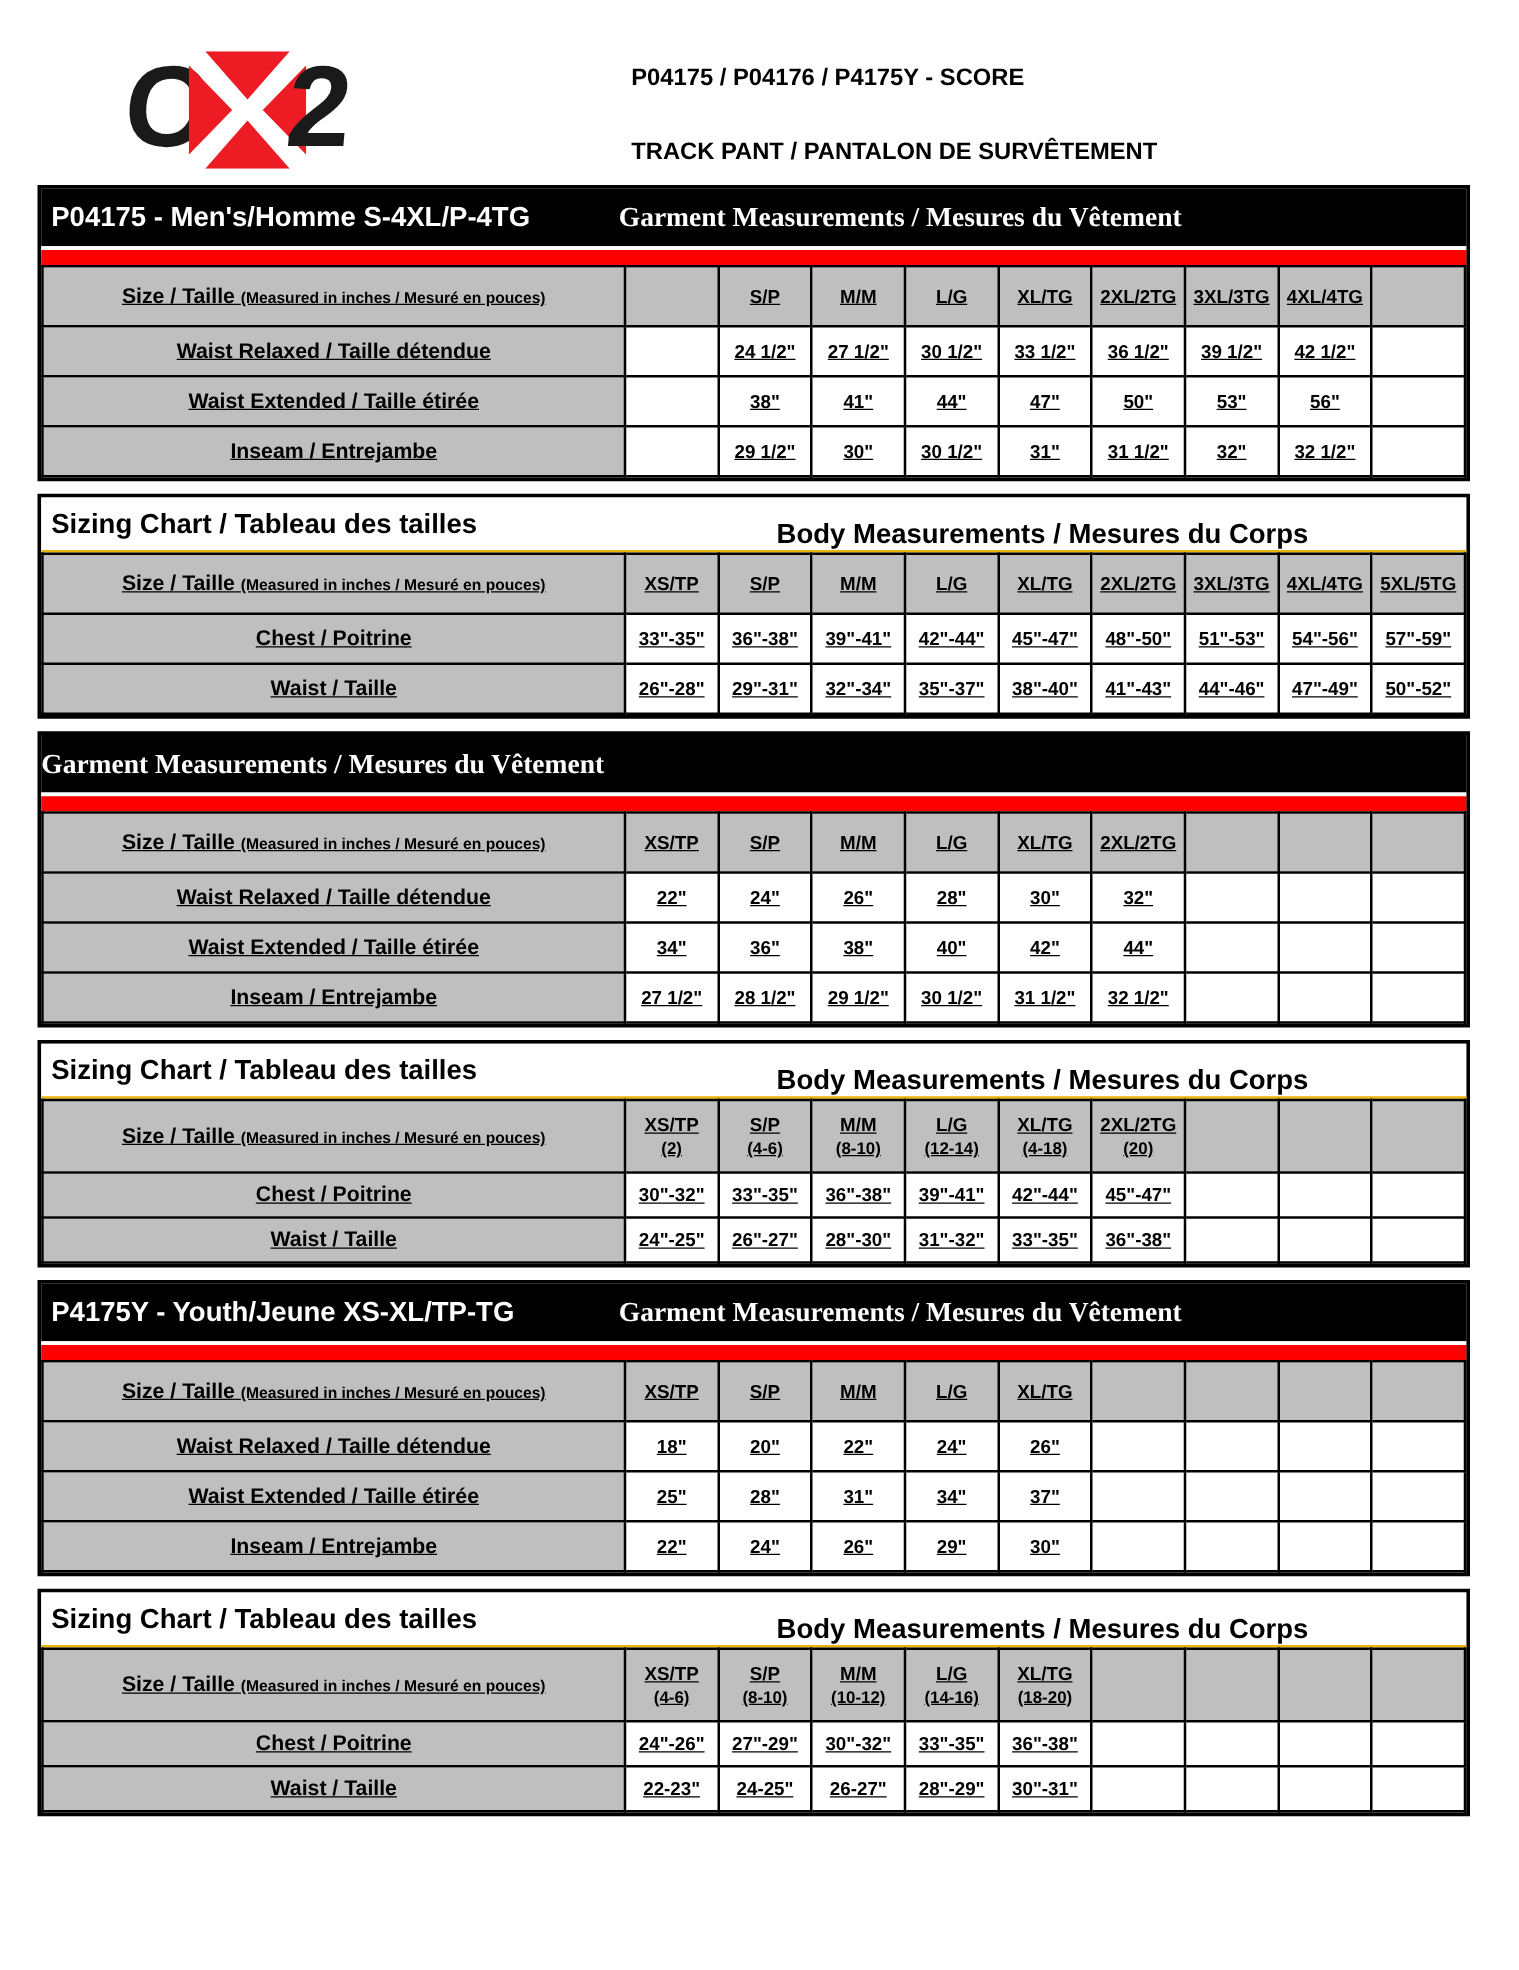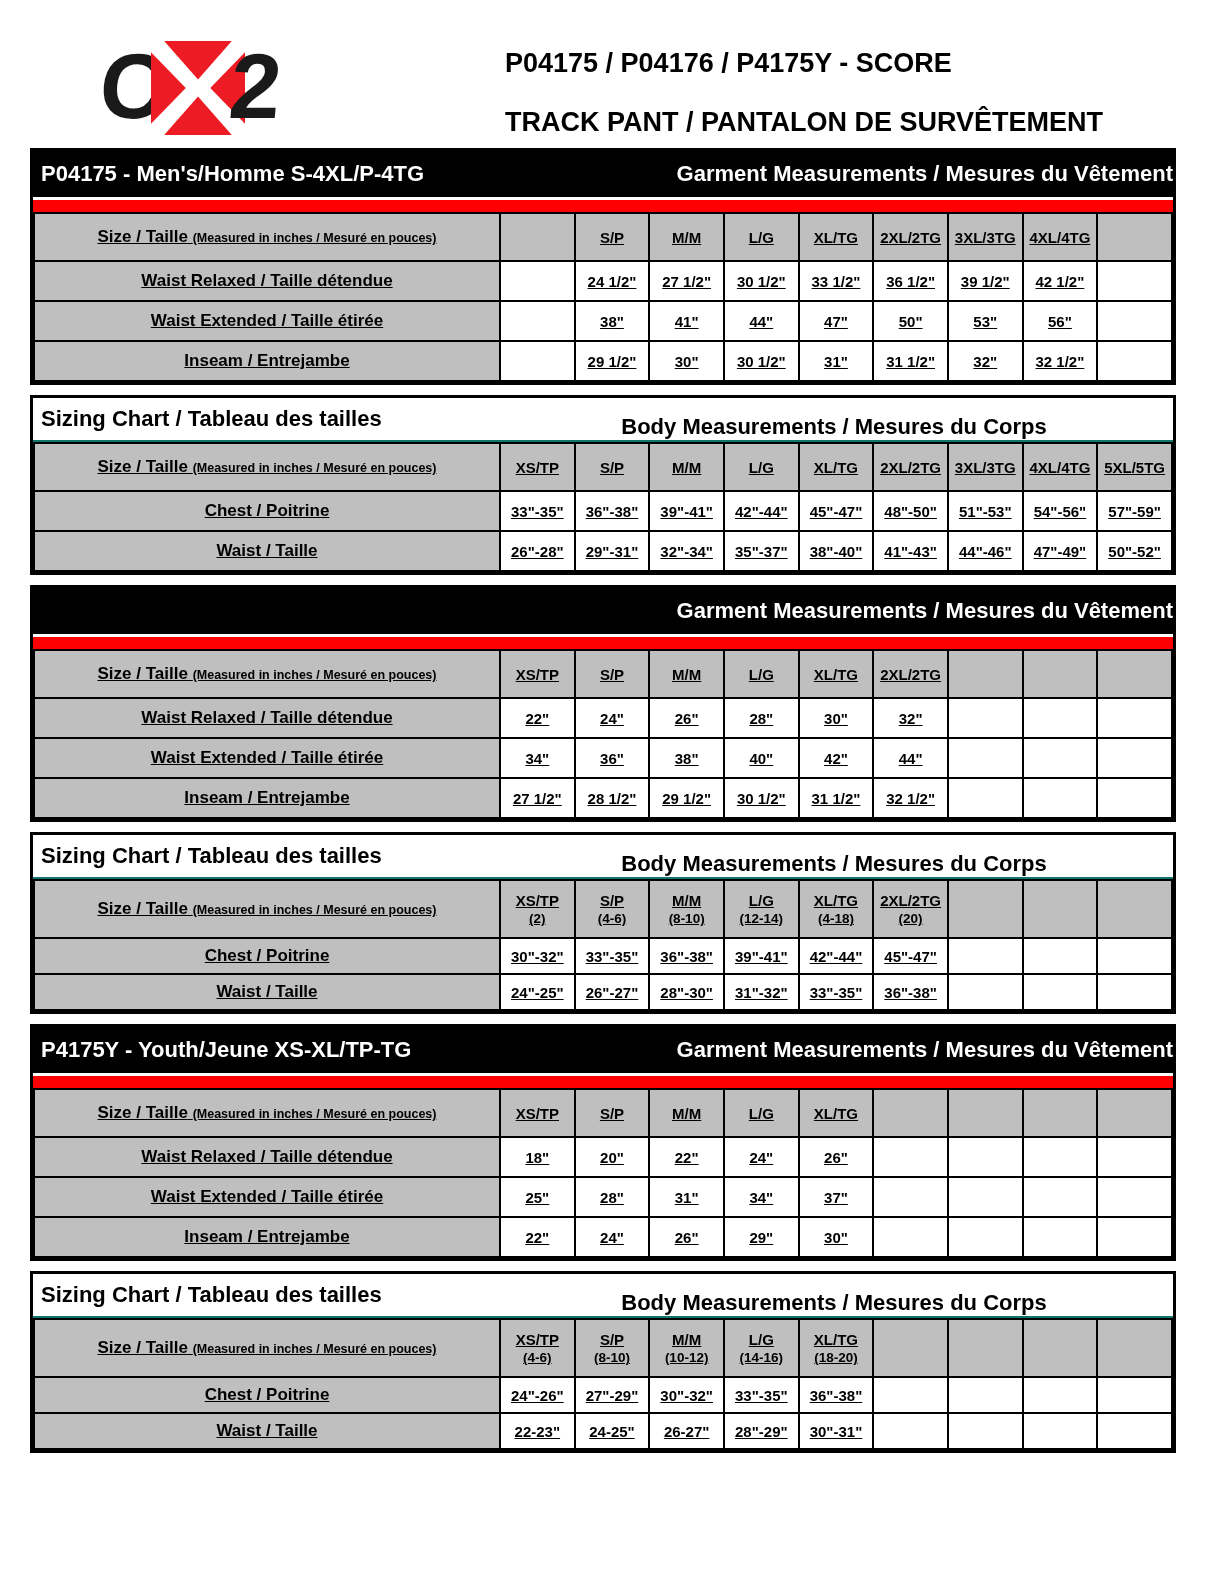--- a/index.html
+++ b/index.html
@@ -23,40 +23,40 @@
     position:absolute; left:100px; top:40px;
     display:flex; align-items:center; height:92px;
   }
   .logo-letter{
     font-size:92px; line-height:86px; font-weight:bold;
     color:#1a1a1a; transform:skewX(-5deg);
   }
   .logo-x{ width:94px; height:94px; margin:0 -15px; position:relative; top:2px; }
   .logo-x polygon{ fill:var(--logo-red); }
   .doc-titles{ position:absolute; left:505px; top:48px; }
-  .doc-title-line{ font-size:27px; line-height:30px; white-space:nowrap; }
+  .doc-title-line{ font-size:19px; line-height:30px; white-space:nowrap; }
   .doc-title-line + .doc-title-line{ margin-top:29px; }
 
   
   .content{ margin-left:30px; width:1146px; }
   .tbl-section{
     width:1146px; border:3px solid #000; margin-bottom:10px; background:#fff;
   }
   .black-bar{
     height:46px; background:var(--bar-black); color:#fff;
     display:flex; align-items:center; font-size:22px;
   }
   .bar-left{ width:462px; padding-left:8px; white-space:nowrap; }
-  .bar-right{ flex:1; text-align:right; white-space:nowrap; }
+  .bar-right{ flex:1; text-align:left; white-space:nowrap;font-family:Liberation Serif, serif; }
   .white-gap{ height:3px; background:#fff; }
   .red-bar{ height:12px; background:var(--accent-red); }
 
   .title-row{
     height:44px; background:#fff; display:flex; align-items:center;
-    font-size:22px; border-bottom:2px solid #0f766e;
+    font-size:22px; border-bottom:2px solid #eab308;
   }
   .title-left{ width:462px; padding-left:8px; white-space:nowrap; }
   .title-right{ flex:1; text-align:center; white-space:nowrap;margin-top:16px; }
 
   table.size-table{
     border-collapse:collapse; width:100%; table-layout:fixed;text-decoration:underline;
   }
   table.size-table td{
     border:2px solid #000; text-align:center; padding:0;
     font-weight:bold; overflow:hidden;

